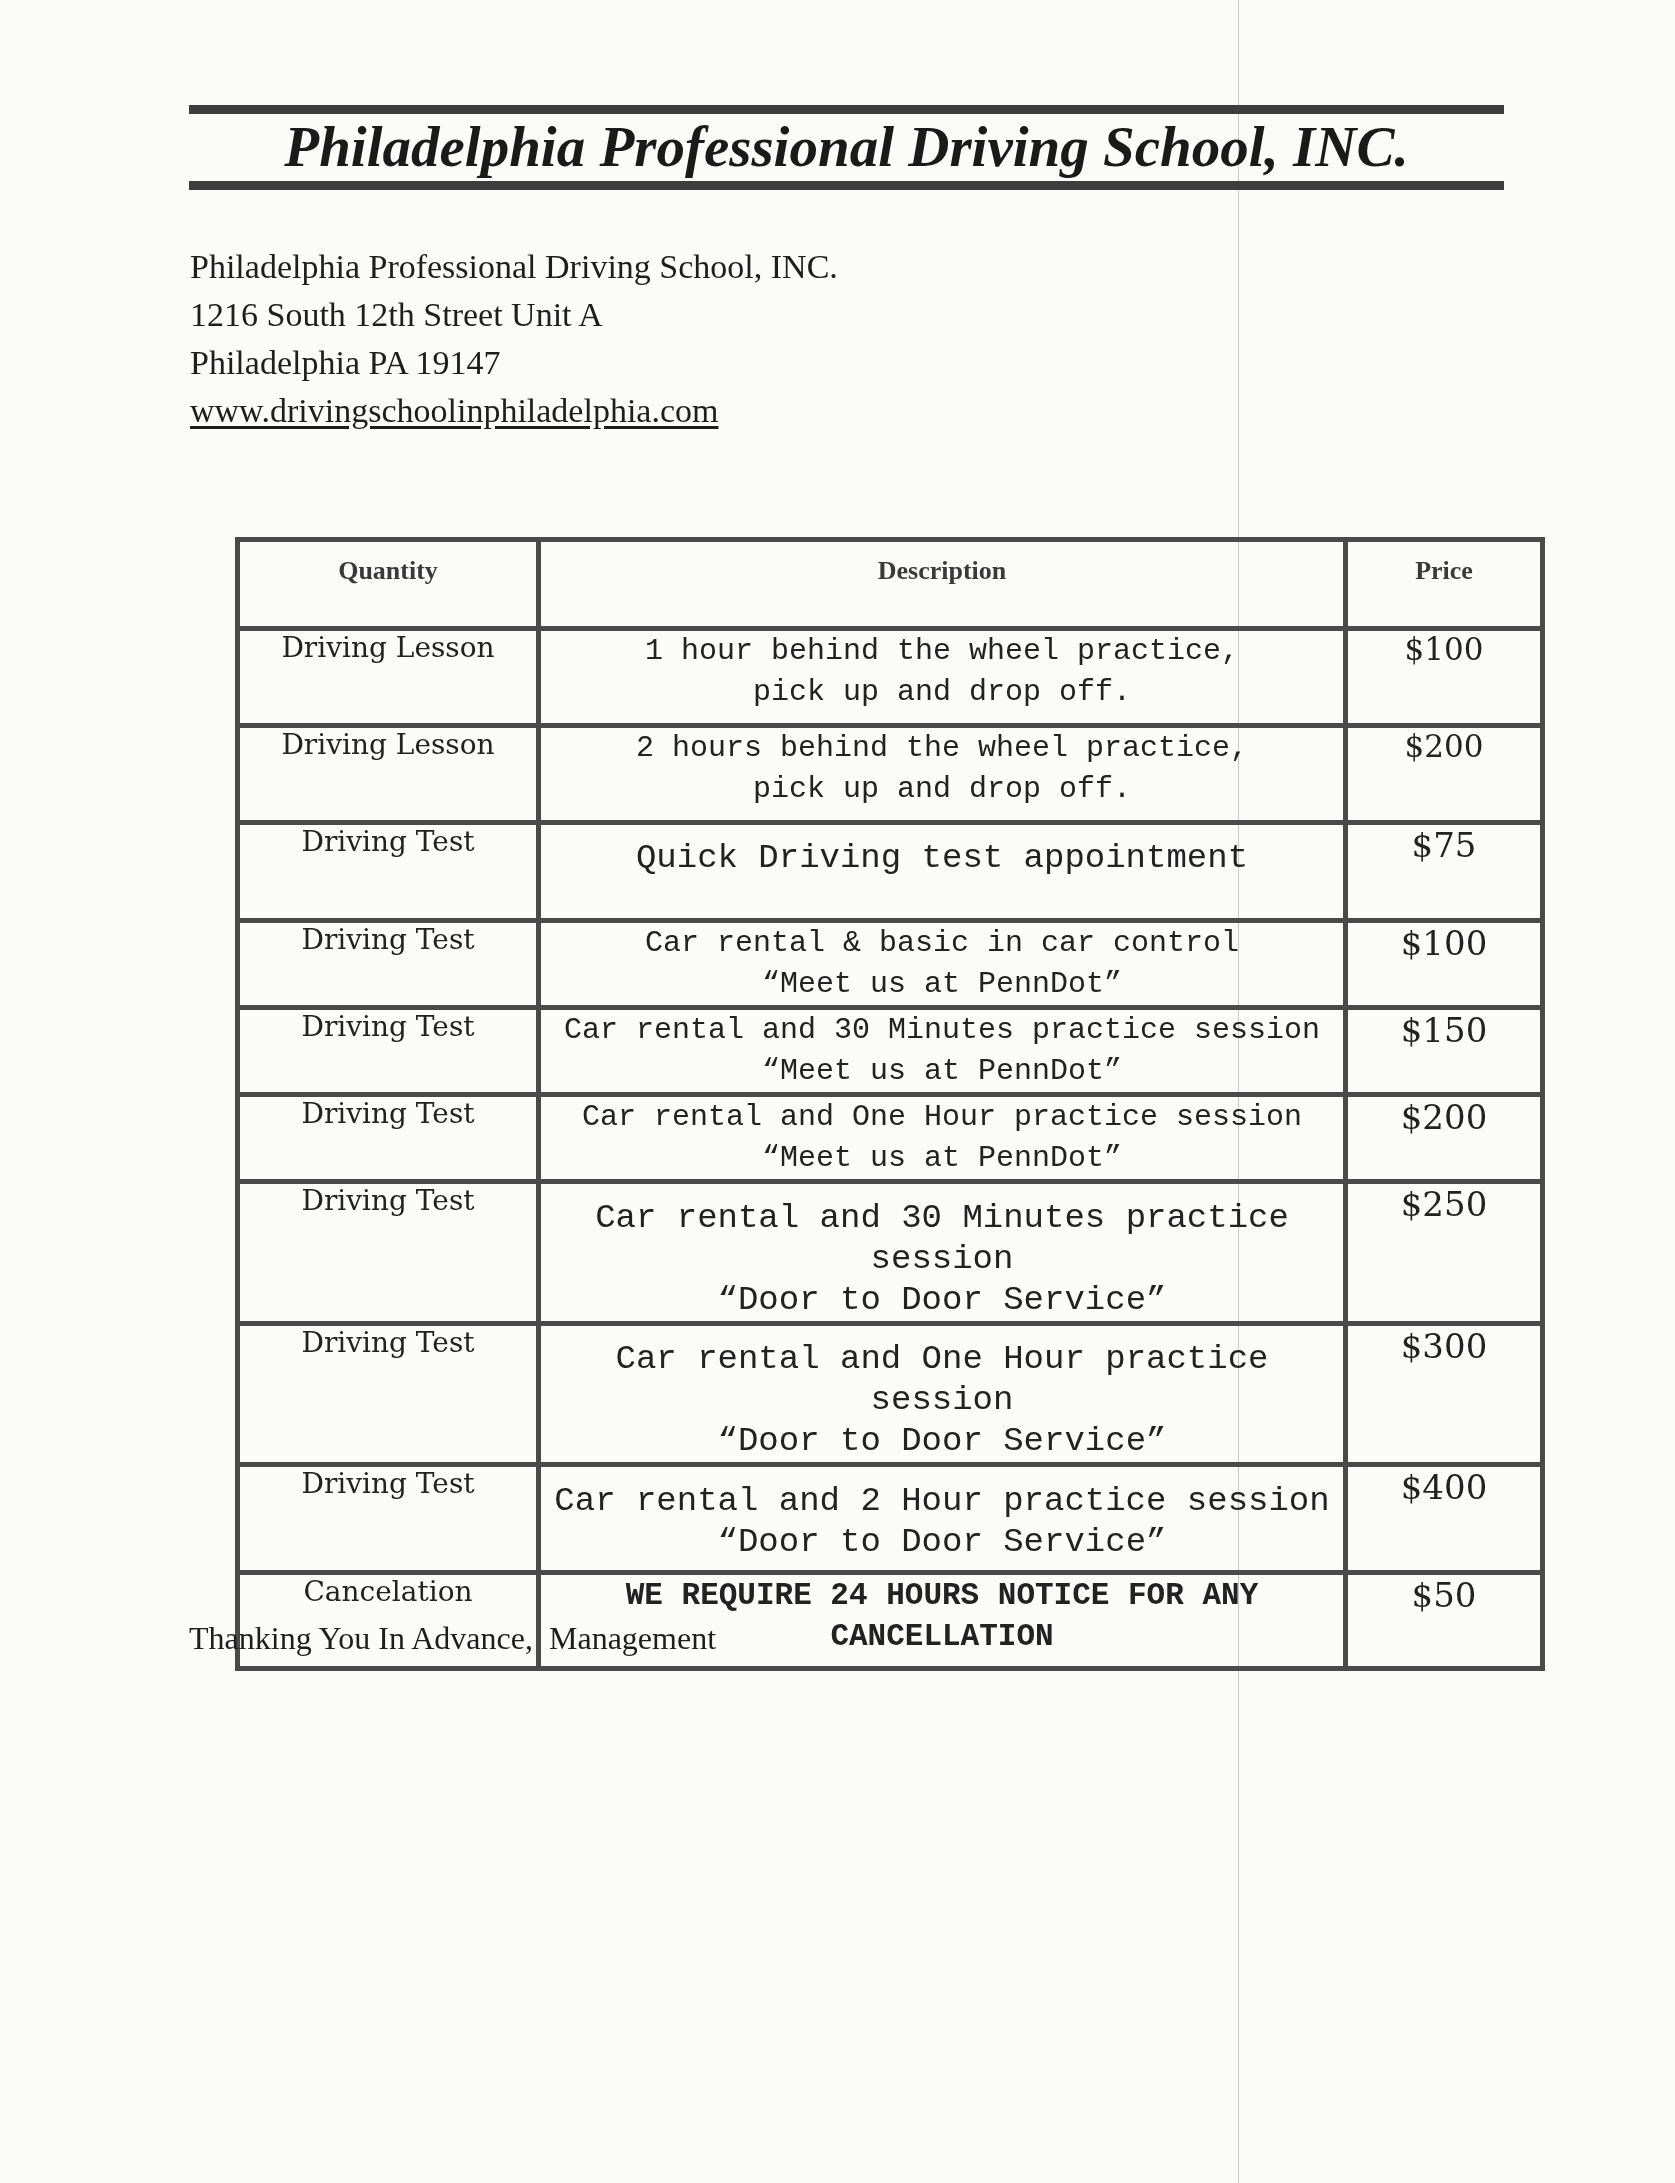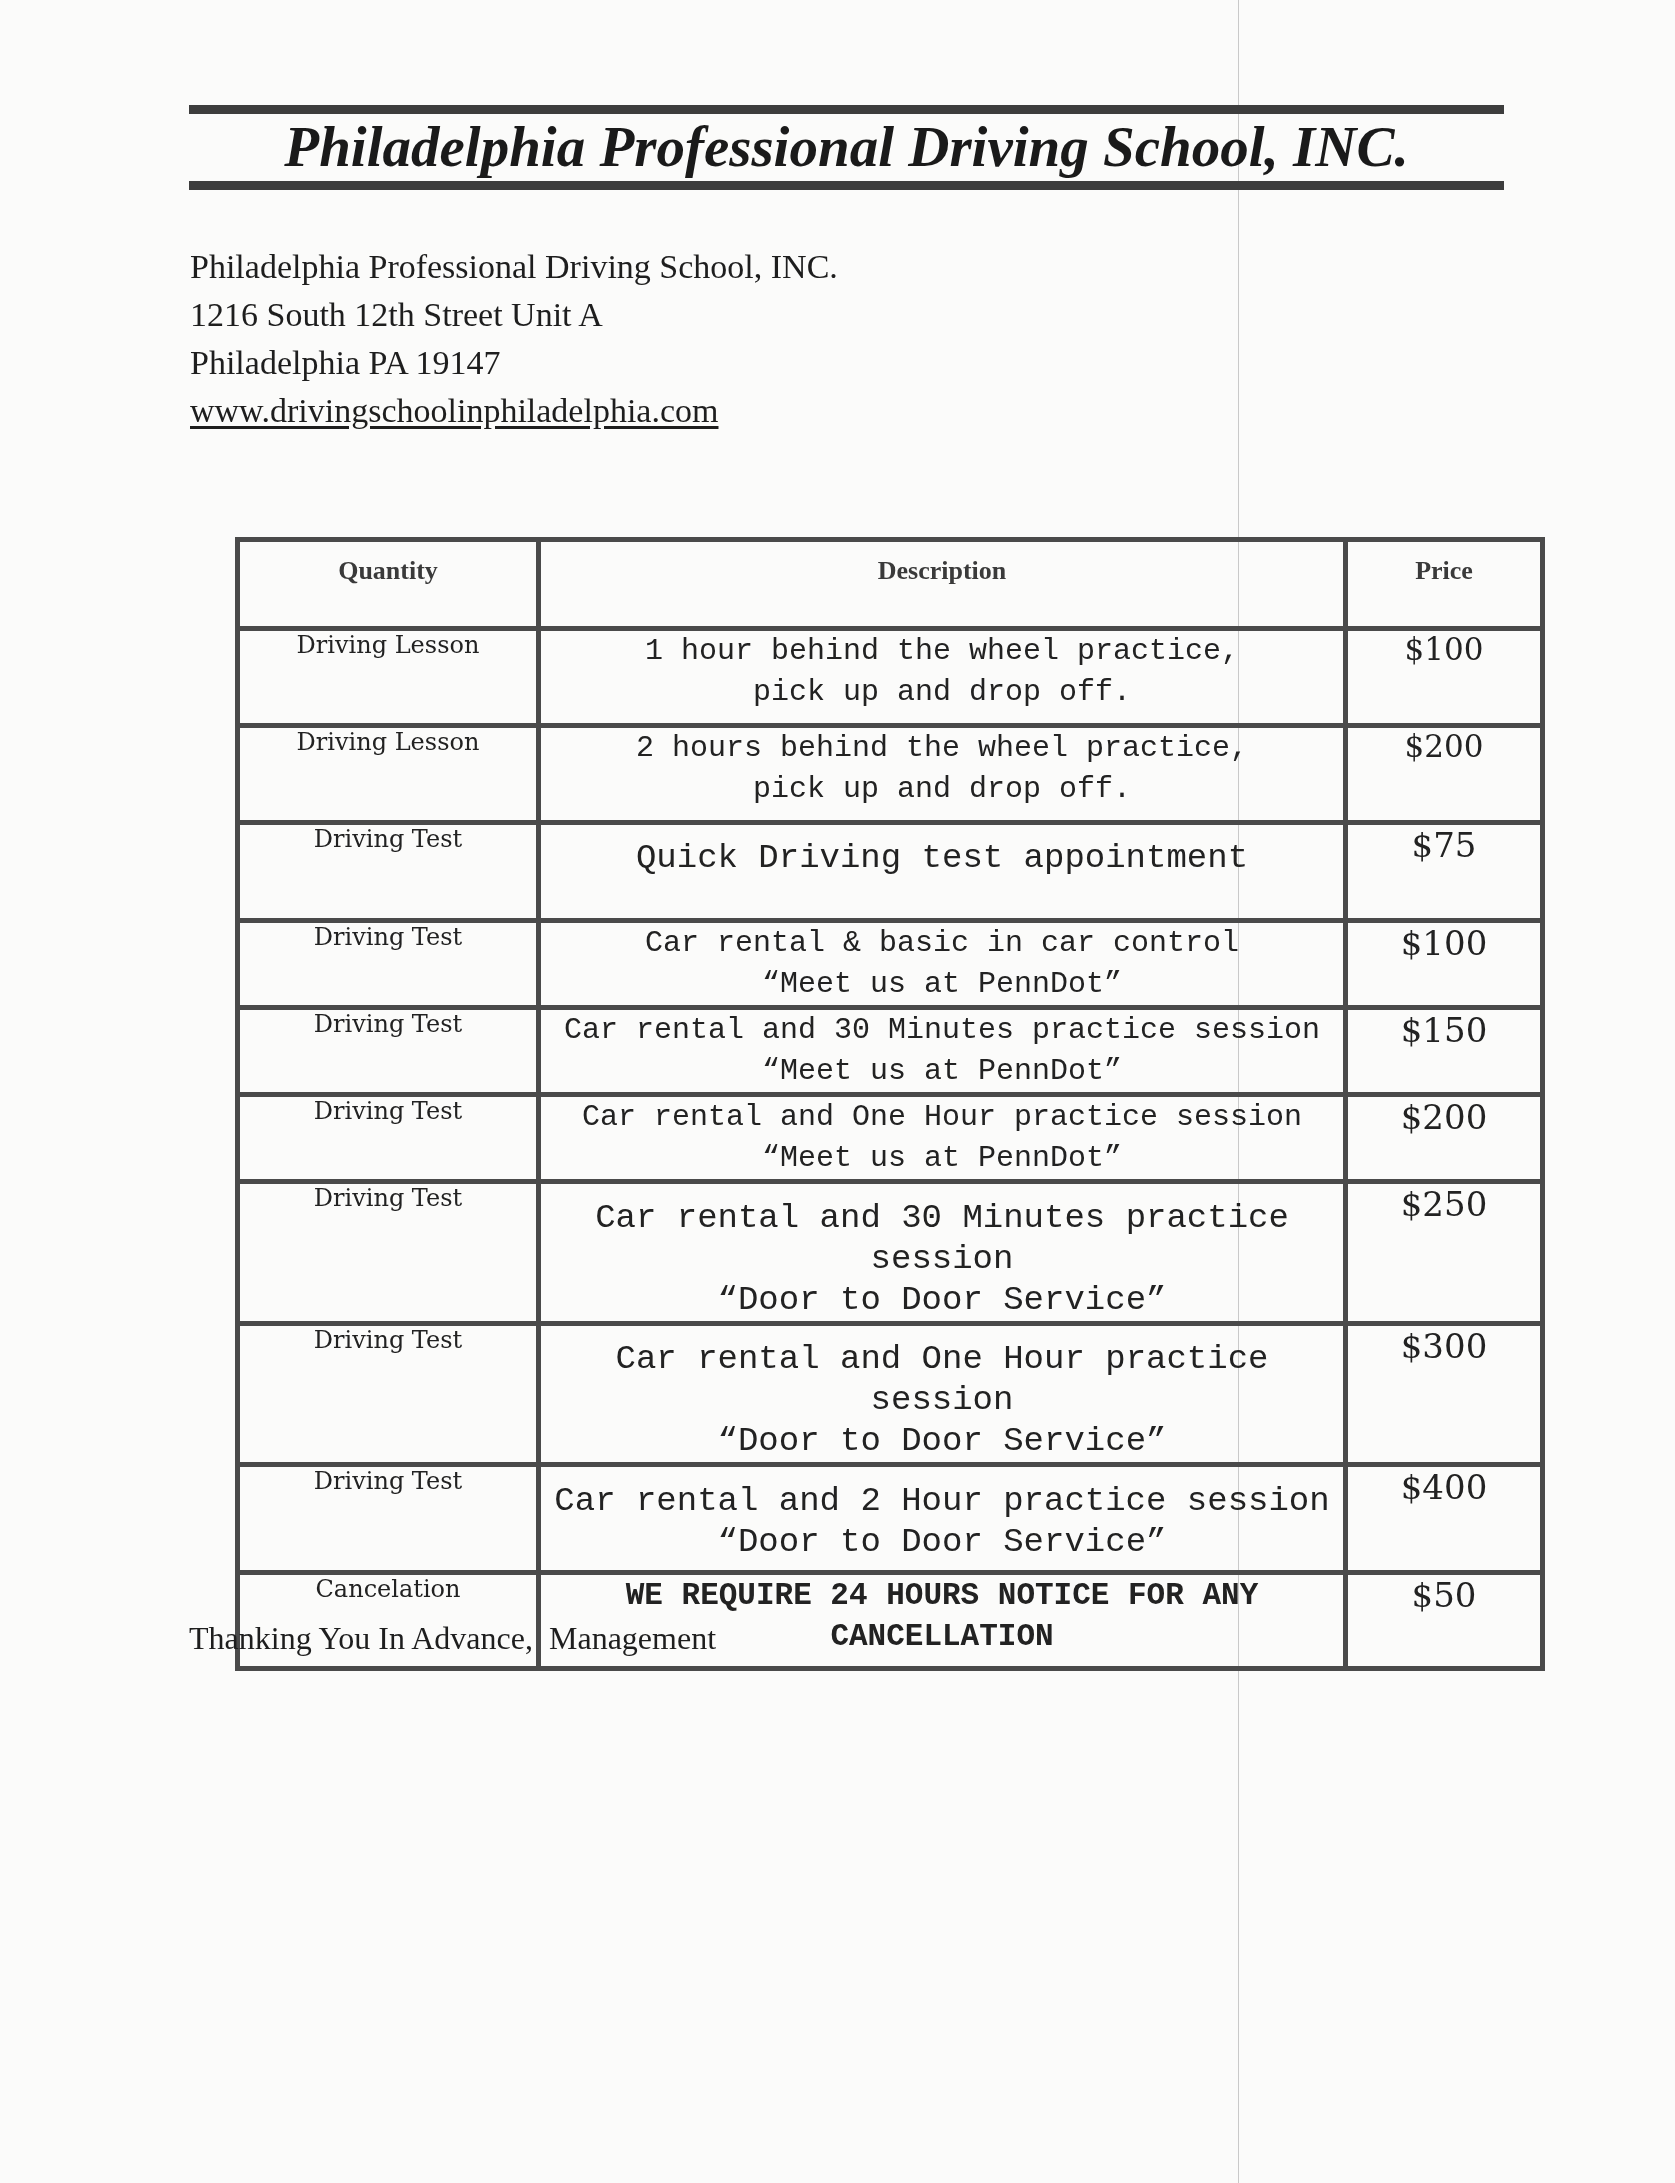--- a/index.html
+++ b/index.html
@@ -29,21 +29,21 @@
     border-collapse:collapse; table-layout:fixed;
     font-family:"DejaVu Serif","Liberation Serif",serif;
     margin-left:42px;
   }
   table.prices td, table.prices th {
     border:5.4px solid #4a4a4a; vertical-align:top; text-align:center;
     padding:0; color:#222;
   }
   table.prices th { font-weight:bold; font-size:26px; padding-top:13.5px; height:70px; font-family:"Liberation Serif",serif; color:#3a3a3a; }
   col.c1 { width:301px; } col.c2 { width:807px; } col.c3 { width:197px; }
-  td.qty { font-size:24px; padding-top:15px; }
+  td.qty { font-size:28px; padding-top:15px; }
   td.desc { font-size:30px; line-height:41px; padding-top:12px;font-family:Liberation Mono, monospace; }
   td.desc.big { font-size:34px; padding-top:13.5px; }
   td.desc.caps { font-size:31px; font-weight:bold; }
   td.price { font-size:31px; padding-top:12px; }
   td.price.big { font-size:34px;text-align:center; }
   tr.r1 td, tr.r2 td { height:92px; }
   tr.r3 td { height:80px; }
   tr.r4 td, tr.r5 td, tr.r6 td, tr.r7 td { height:81px; }
   tr.r8 td, tr.r9 td { height:89px; }
   tr.r10 td { height:91px; }

